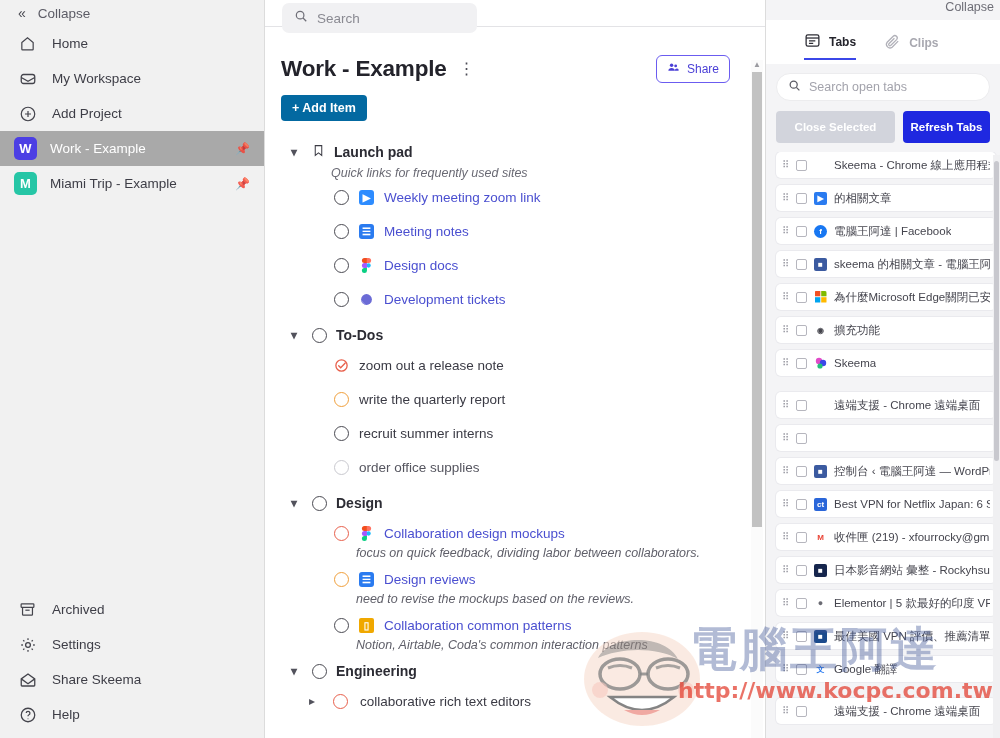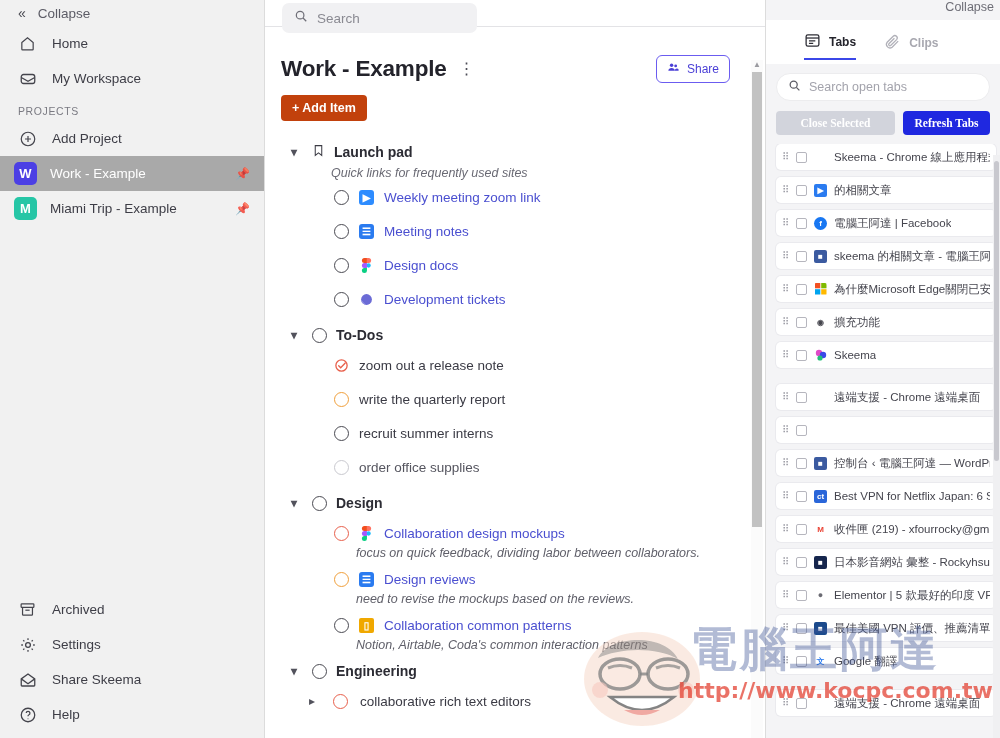--- a/index.html
+++ b/index.html
@@ -79,21 +79,21 @@
   .title-row { display: flex; align-items: center; padding-left: 0; }
   .page-title { font-size: 22.5px; font-weight: bold; color: #23232b; letter-spacing: -.2px; }
   .dots { margin-left: 12px; color: #4c4c56; font-size: 16px; letter-spacing: 0; line-height: 1; }
   .share-btn {
     margin-left: auto; display: flex; align-items: center; gap: 7px;
     border: 1px solid #6b5cf0; color: #4a3fd6; background: #fff;
     border-radius: 6px; font-size: 12px; padding: 5px 10px; cursor: pointer;
   }
   .add-item-btn {
     margin-top: 12px; display: inline-flex; align-items: center;
-    background: #c2410c; color: #fff; font-size: 12.5px; font-weight: bold;
+    background: #0369a1; color: #fff; font-size: 12.5px; font-weight: bold;
     border: none; border-radius: 4px; padding: 6px 11px; cursor: pointer;
   }
 
   .tree { margin-top: 18px; }
   .grp { margin-bottom: 2px; }
   .grp-head {
     display: flex; align-items: center; gap: 9px;
     font-size: 14px; font-weight: bold; color: #2c2c34;
     height: 26px; padding-left: 10px;
   }
@@ -132,21 +132,21 @@
   .rp-tab { display: flex; align-items: center; gap: 8px; font-size: 12px; cursor: pointer; padding-bottom: 6px; }
   .rp-tab.active { color: #24242c; font-weight: bold; border-bottom: 2.5px solid #3b47e8; }
   .rp-tab.inactive { color: #a8a8b0; font-weight: bold; }
   .rp-search {
     margin: 9px 10px 0 10px; height: 28px; background: #ffffff;
     border-radius: 14px; display: flex; align-items: center; gap: 8px; padding: 0 11px;
     border: 1px solid #ececee;
   }
   .rp-search .ph { font-size: 12.5px; color: #a3a3ac; }
   .rp-btns { display: flex; gap: 8px; margin: 10px 10px 0 10px; }
-  .rp-btn { height: 24px; border-radius: 4px; font-size: 11.5px; font-weight: bold; display: flex; align-items: center; justify-content: center; cursor: pointer; font-family: Liberation Serif, serif; }
+  .rp-btn { height: 32px; border-radius: 4px; font-size: 11.5px; font-weight: bold; display: flex; align-items: center; justify-content: center; cursor: pointer; }
   .rp-btn.grey { background: #d2d4dc; color: #ffffff; flex: 0 0 119px; }
   .rp-btn.blue { background: #1f28e0; color: #ffffff; flex: 1 1 auto; }
   .rp-list { margin-top: 9px; padding: 0 4px 0 10px; flex: 1 1 auto; overflow: hidden; }
   .tabrow {
     background: #ffffff; border-radius: 5px; height: 26px; margin-bottom: 7px;
     display: flex; align-items: center; gap: 7px; padding: 0 6px;
     font-size: 11.5px; color: #45454e; white-space: nowrap; overflow: hidden;
     box-shadow: 0 0 0 1px #eaeaee;
   }
   .tabrow.gap { margin-bottom: 8px; }
@@ -188,21 +188,20 @@
     <div class="sb-item">
       <span class="ico">
         <svg width="18" height="18" viewBox="0 0 24 24" fill="none" stroke="#44444c" stroke-width="1.7">
           <rect x="3" y="6" width="18" height="12" rx="3"></rect>
           <path d="M3 10l9 5 9-5"></path>
         </svg>
       </span>
       <span>My Workspace</span>
     </div>
 
-    <div class="sb-section-label">PROJECTS</div>
 
     <div class="sb-item">
       <span class="ico">
         <svg width="18" height="18" viewBox="0 0 24 24" fill="none" stroke="#44444c" stroke-width="1.6">
           <circle cx="12" cy="12" r="9"></circle>
             <path d="M12 8v8M8 12h8"></path>
         </svg>
       </span>
       <span>Add Project</span>
     </div>

